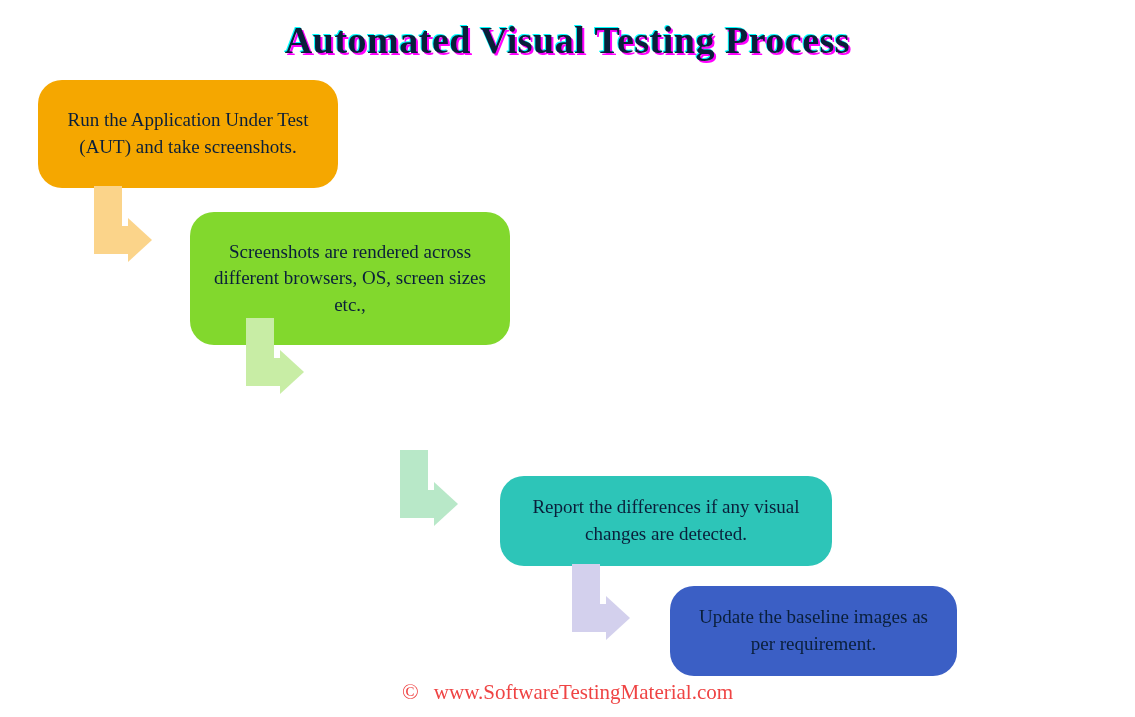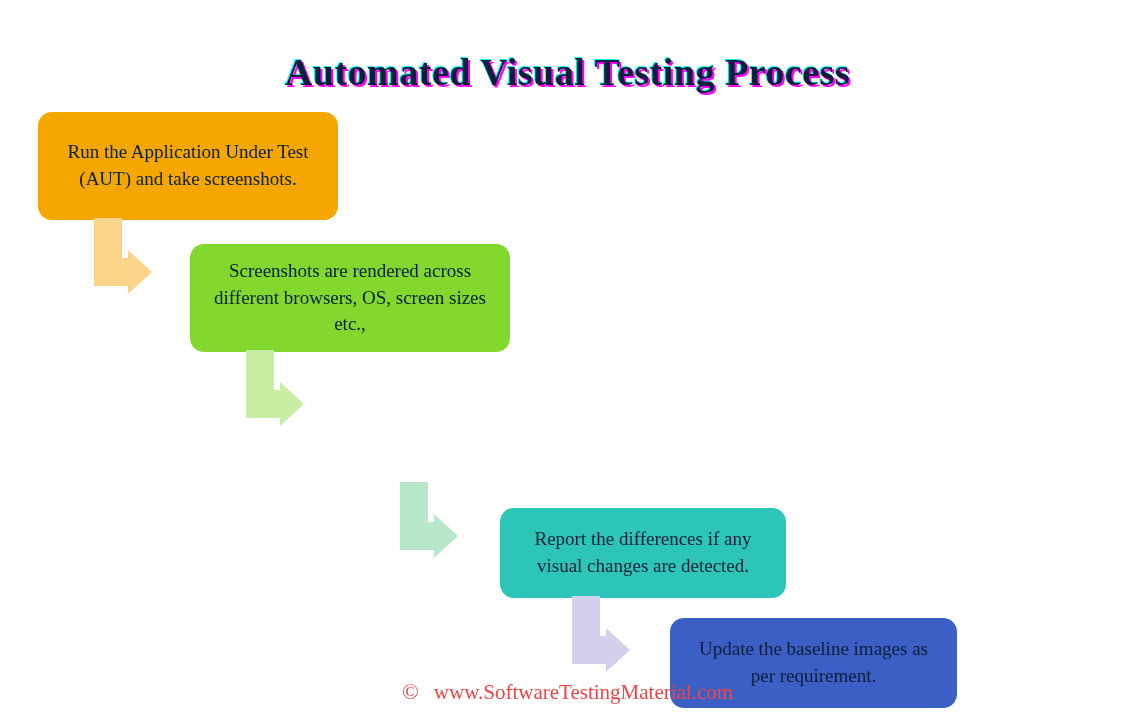--- a/index.html
+++ b/index.html
@@ -16,64 +16,63 @@
       overflow: hidden;
     }
     .title {
       text-align: center;
       font-size: 38px;
       font-weight: bold;
       color: #0a1f3a;
       padding-top: 18px;
       text-shadow: 2px 2px 0px #ff00ff, -1px -1px 0px #00ffff;
       letter-spacing: 0.5px;
-      margin-top: 32px;
     }
     .diagram {
       position: relative;
       width: 100%;
       height: 600px;
     }
     .step-box {
       position: absolute;
-      border-radius: 14px;
+      border-radius: 24px;
       padding: 12px 24px;
       text-align: center;
       font-size: 19px;
       color: #0a1f3a;
       line-height: 1.4;
       display: flex;
       align-items: center;
       justify-content: flex-end;
     }
     .step1 {
       left: 38px;
       top: 18px;
       width: 300px;
       height: 108px;
       background: #f5a700;
     }
     .step2 {
       left: 190px;
       top: 150px;
       width: 320px;
-      height: 108px;
+      height: 133px;
       background: #82d82d;
     }
     .step3 {
       left: 330px;
       top: 282px;
       width: 350px;
       height: 108px;
       background: #2dc556;
     }
     .step4 {
       left: 500px;
       top: 414px;
-      width: 286px;
+      width: 332px;
       height: 90px;
       background: #2dc5b8;
     }
     .step5 {
       left: 670px;
       top: 524px;
       width: 287px;
       height: 90px;
       background: #3b5fc5;
     }

